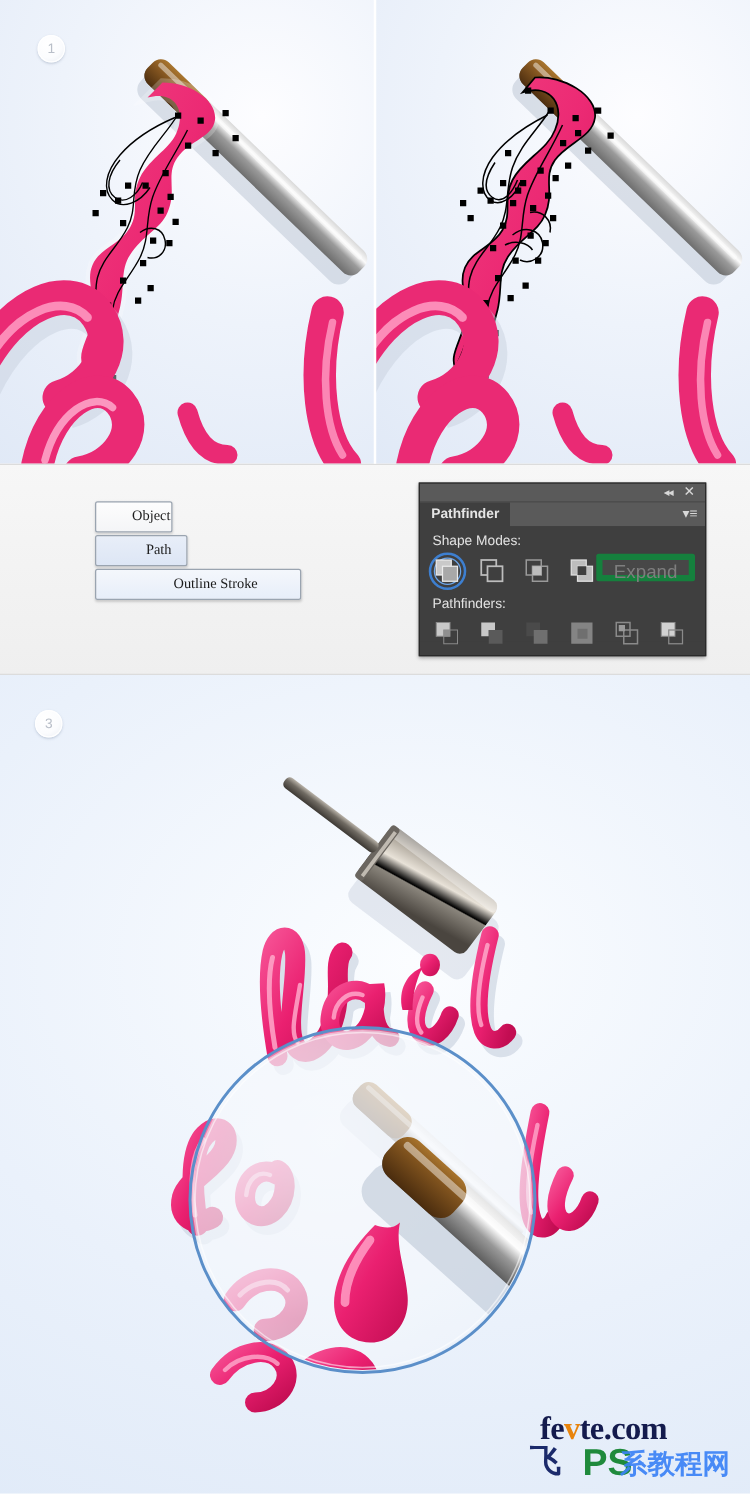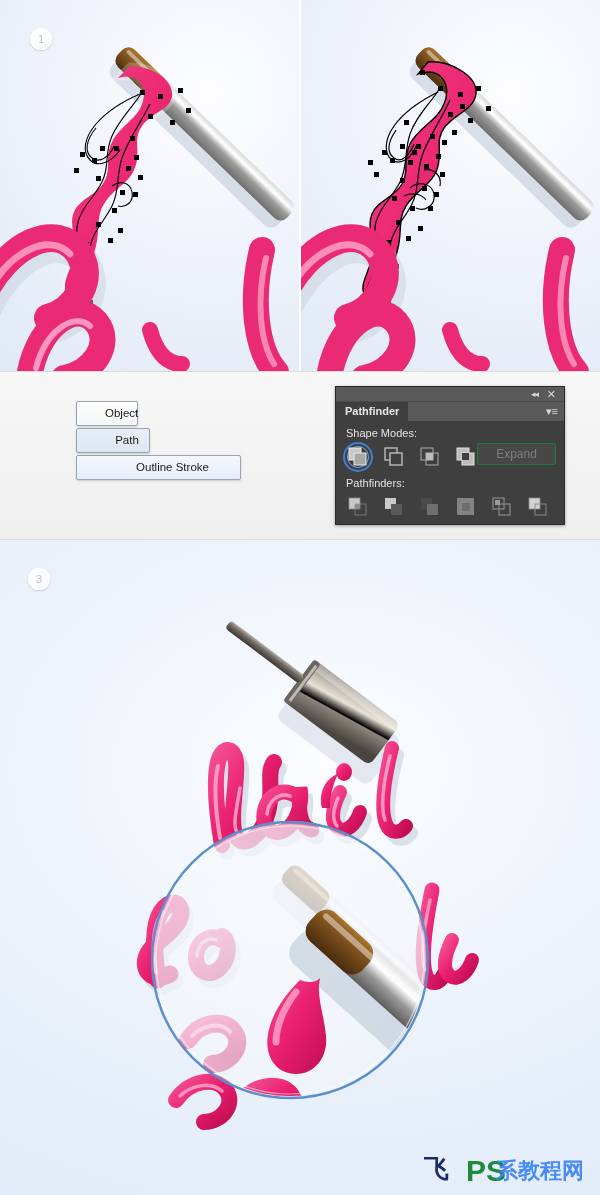--- a/index.html
+++ b/index.html
@@ -33,21 +33,21 @@
   
   #uistrip{
     position:absolute;left:0;top:371px;width:600px;height:169px;
     background:linear-gradient(180deg,#f7f7f7 0%,#f2f2f2 60%,#efefef 100%);
   }
 
   .menubtn{
     position:absolute;box-sizing:border-box;
     border:1px solid #9aa4b0;border-radius:2px;
     font-size:11.5px;color:#1a1a1a;text-align:center;
-    font-family:Liberation Sans, sans-serif;
+    font-family:Liberation Serif, serif;
     box-shadow:0 1px 2px rgba(0,0,0,.17);
     padding-left:28px;
   }
   .mb-object{
     left:76px;top:401px;width:62px;height:25px;line-height:23px;
     background:linear-gradient(180deg,#fdfdfd 0%,#f4f5f7 100%);
   }
   .mb-path{
     left:76px;top:428px;width:74px;height:25px;line-height:23px;
     background:linear-gradient(180deg,#e8eef8 0%,#dde6f5 100%);
@@ -99,22 +99,22 @@
   .pf-ring{
     position:absolute;width:30px;height:30px;border-radius:50%;
     border:2px solid #3d7fd0;box-sizing:border-box;
   }
   .pf-ring:after{
     content:"";position:absolute;left:2px;top:2px;right:2px;bottom:2px;
     border-radius:50%;border:1px solid #6ea6e8;
   }
   .pf-expand{
     position:absolute;left:141px;top:22px;width:79px;height:22px;
-    border:1px solid #15803d;border-radius:2px;background:#474747;
-    color:#7e7e7e;font-size:12px;text-align:center;line-height:20px;
+    border:5px solid #15803d;border-radius:2px;background:#474747;
+    color:#7e7e7e;font-size:15px;text-align:center;line-height:20px;
     box-sizing:border-box;
   }
 
   
   #panel3{
     left:0;top:540px;width:600px;height:655px;
     background:
       radial-gradient(130% 90% at 55% 35%, #fbfdff 0%, #eaf1fb 50%, #dde8f7 100%);
   }
 
@@ -581,17 +581,18 @@
       </g>
       <circle cx="290" cy="420" r="138" fill="none" stroke="#5b8fc9" stroke-width="2.4"></circle>
       <circle cx="290" cy="420" r="134" fill="none" stroke="#ffffff" stroke-width="1.2" opacity="0.55"></circle>
     </g>
   </svg>
 
   <div class="badge" style="left:28px;top:28px;">3</div>
 </div>
 
 <div id="watermark">
+  <div class="wm-top"><span>fe</span><span class="v">v</span><span>te.com</span></div>
   <div class="wm-cn">飞</div>
   <div class="wm-ps">PS</div>
   <div class="wm-cn2">系教程网</div>
   <div class="wm-url">www.psahz.com</div>
 </div>
 
 </body></html>

